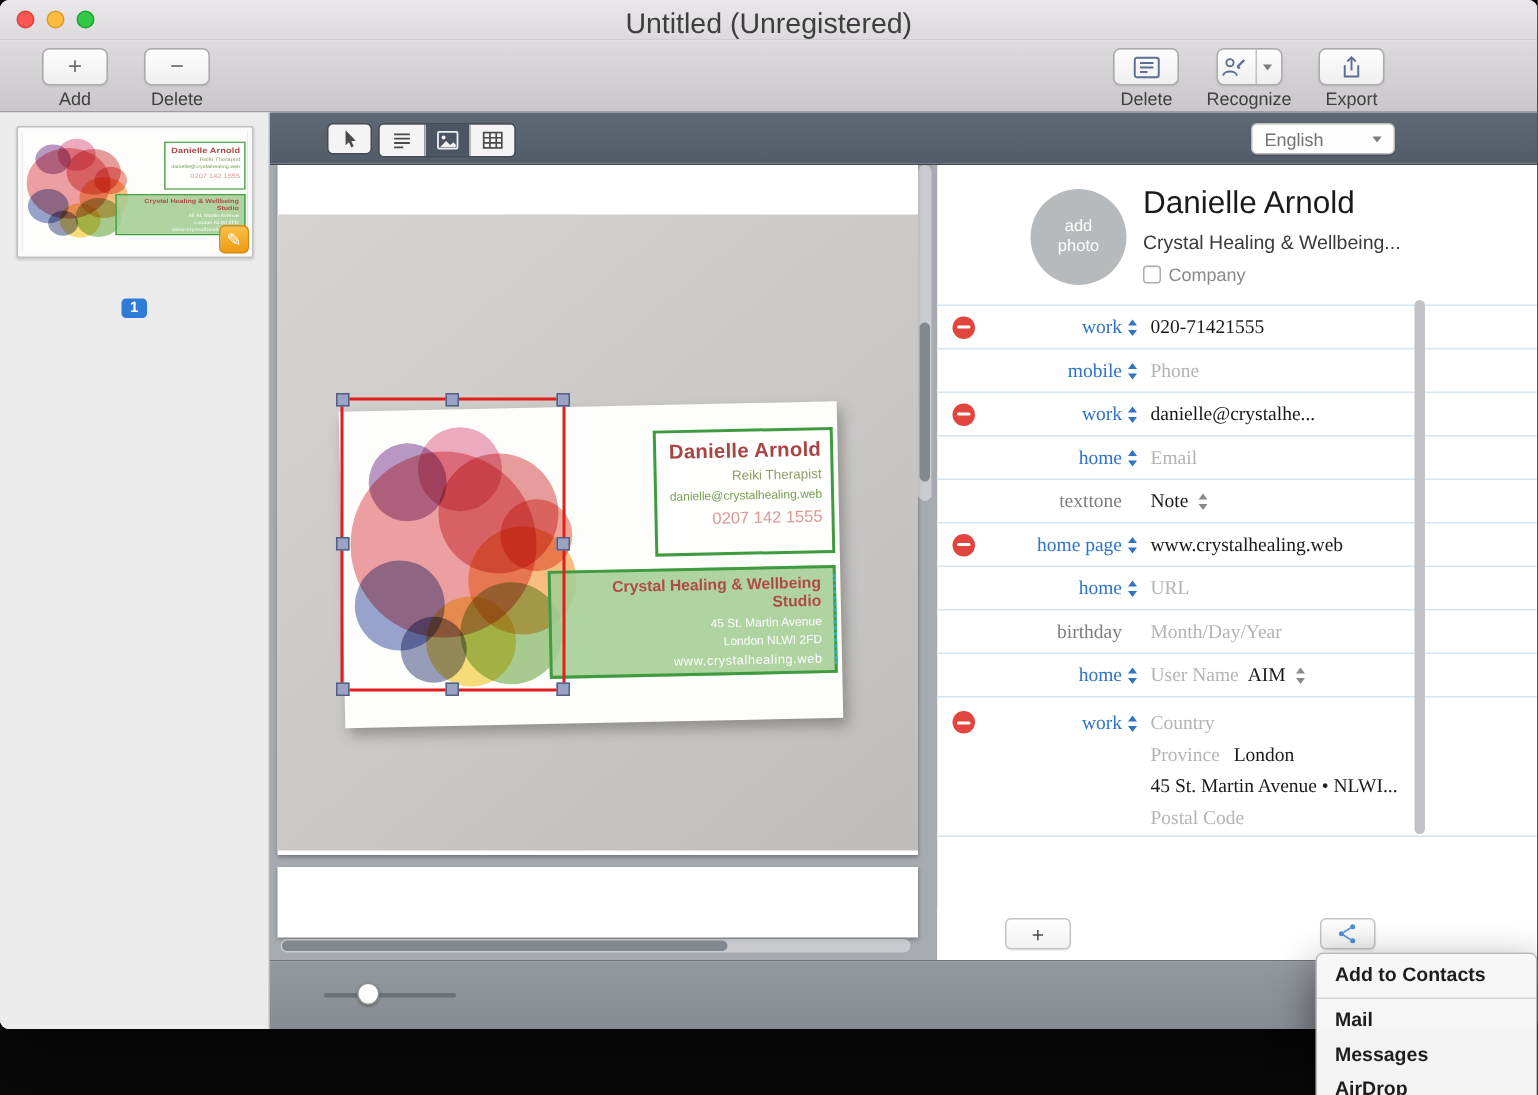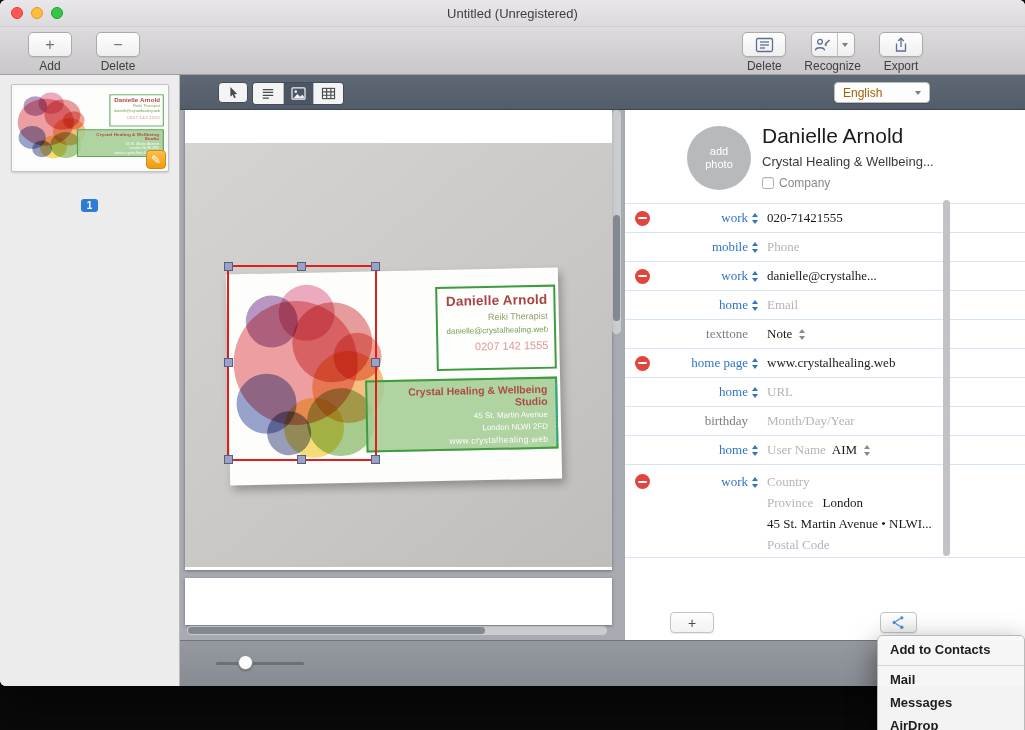--- a/index.html
+++ b/index.html
@@ -7,21 +7,21 @@
   .stage { position:relative; width:1025px; height:730px; background:#0a0a0a; overflow:hidden; }
   .window { position:absolute; left:0; top:0; width:1025px; height:686px; border-radius:6px; overflow:hidden;
             background:#fff; box-shadow:0 20px 50px rgba(0,0,0,.6); }
 
   
   .titlebar { position:relative; height:27px; background:linear-gradient(#e9e7e9,#dcdadc); border-bottom:1px solid #cfcdcf; }
   .traffic { position:absolute; top:7px; width:12px; height:12px; border-radius:50%; }
   .t-red { left:11px; background:#fc5753; border:1px solid #df3e38; }
   .t-yellow { left:31px; background:#fdbc40; border:1px solid #de9b27; }
   .t-green { left:51px; background:#33c748; border:1px solid #1da32f; }
-  .win-title { position:absolute; left:0; right:0; top:6px; text-align:center; font-size:13px; color:#3e3e3e; }
+  .win-title { position:absolute; left:0; right:0; top:6px; text-align:center; font-size:19px; color:#3e3e3e; }
 
   
   .toolbar { position:relative; height:48px; background:linear-gradient(#dddbdd,#c9c7c9); border-bottom:1px solid #9f9d9f; }
   .tgroup { position:absolute; top:5px; display:flex; gap:24px; }
   .tg-left { left:28px; }
   .tg-right { right:102px; gap:18px; }
   .titem { display:flex; flex-direction:column; align-items:center; }
   .tbtn { height:25px; min-width:44px; display:flex; align-items:center; justify-content:center;
           background:linear-gradient(#fefefe,#f0eff0); border:1px solid #ababab; border-radius:5px;
           box-shadow:0 1px 1px rgba(0,0,0,.08); color:#6e6e6e; font-size:16px; cursor:default; }
@@ -45,21 +45,21 @@
   .main-col { width:845px; display:flex; flex-direction:column; }
 
   
   .modebar { position:relative; height:35px; background:linear-gradient(#5f6975,#535d69); border-bottom:1px solid #3e4854; }
   .seg { width:30px; height:21px; display:flex; align-items:center; justify-content:center; background:#f4f4f4; }
   .seg-alone { position:absolute; left:38px; top:7px; border-radius:4px; border:1px solid #434c57; }
   .seg-group { position:absolute; left:72px; top:7px; display:flex; border-radius:4px; overflow:hidden; border:1px solid #434c57; }
   .seg + .seg { border-left:1px solid #b9b9b9; }
   .seg.active { background:#4b5564; }
   .lang-dd { position:absolute; right:95px; top:7px; width:96px; height:21px; background:#fdfdfd; border:1px solid #bdbdbd; border-radius:4px;
-             display:flex; align-items:center; font-size:12px; color:#a16207; padding:0 8px; box-shadow:0 1px 1px rgba(0,0,0,.15); }
+             display:flex; align-items:center; font-size:12px; color:#737373; padding:0 8px; box-shadow:0 1px 1px rgba(0,0,0,.15); }
   .lang-dd .dd-arrow { margin-left:auto; }
 
   .mid-row { display:flex; height:530px; }
 
   
   .canvas { position:relative; width:445px; height:530px; background:#a7abb1; overflow:hidden; }
   .page1 { position:absolute; left:5px; top:0; width:427px; height:460px; background:#fff; box-shadow:0 1px 3px rgba(0,0,0,.35); }
   .page2 { position:absolute; left:5px; top:468px; width:427px; height:47px; background:#fff; box-shadow:0 1px 3px rgba(0,0,0,.35); }
   .photo { position:absolute; left:0; top:33px; width:427px; height:424px; background:linear-gradient(140deg,#d6d4d0 0%,#c9c7c3 60%,#bfbdb9 100%); overflow:hidden; }
 

